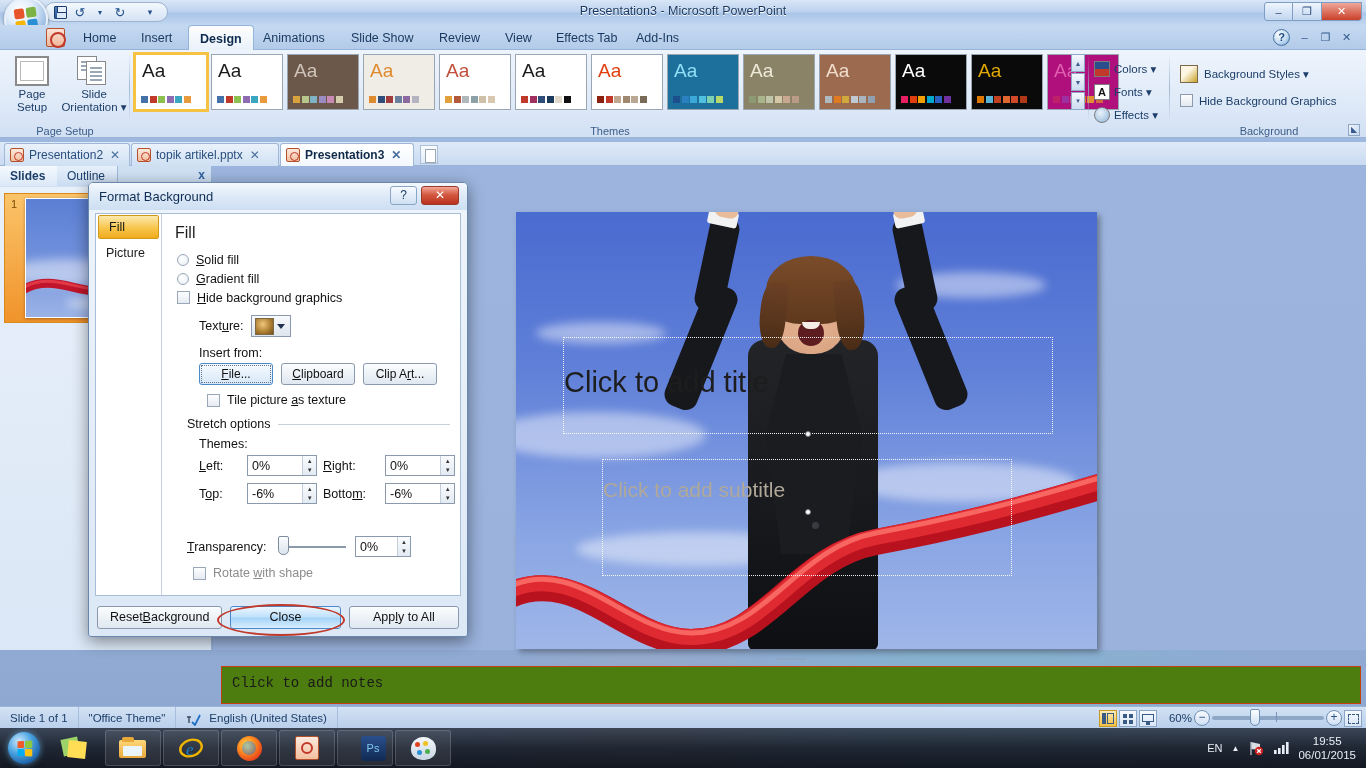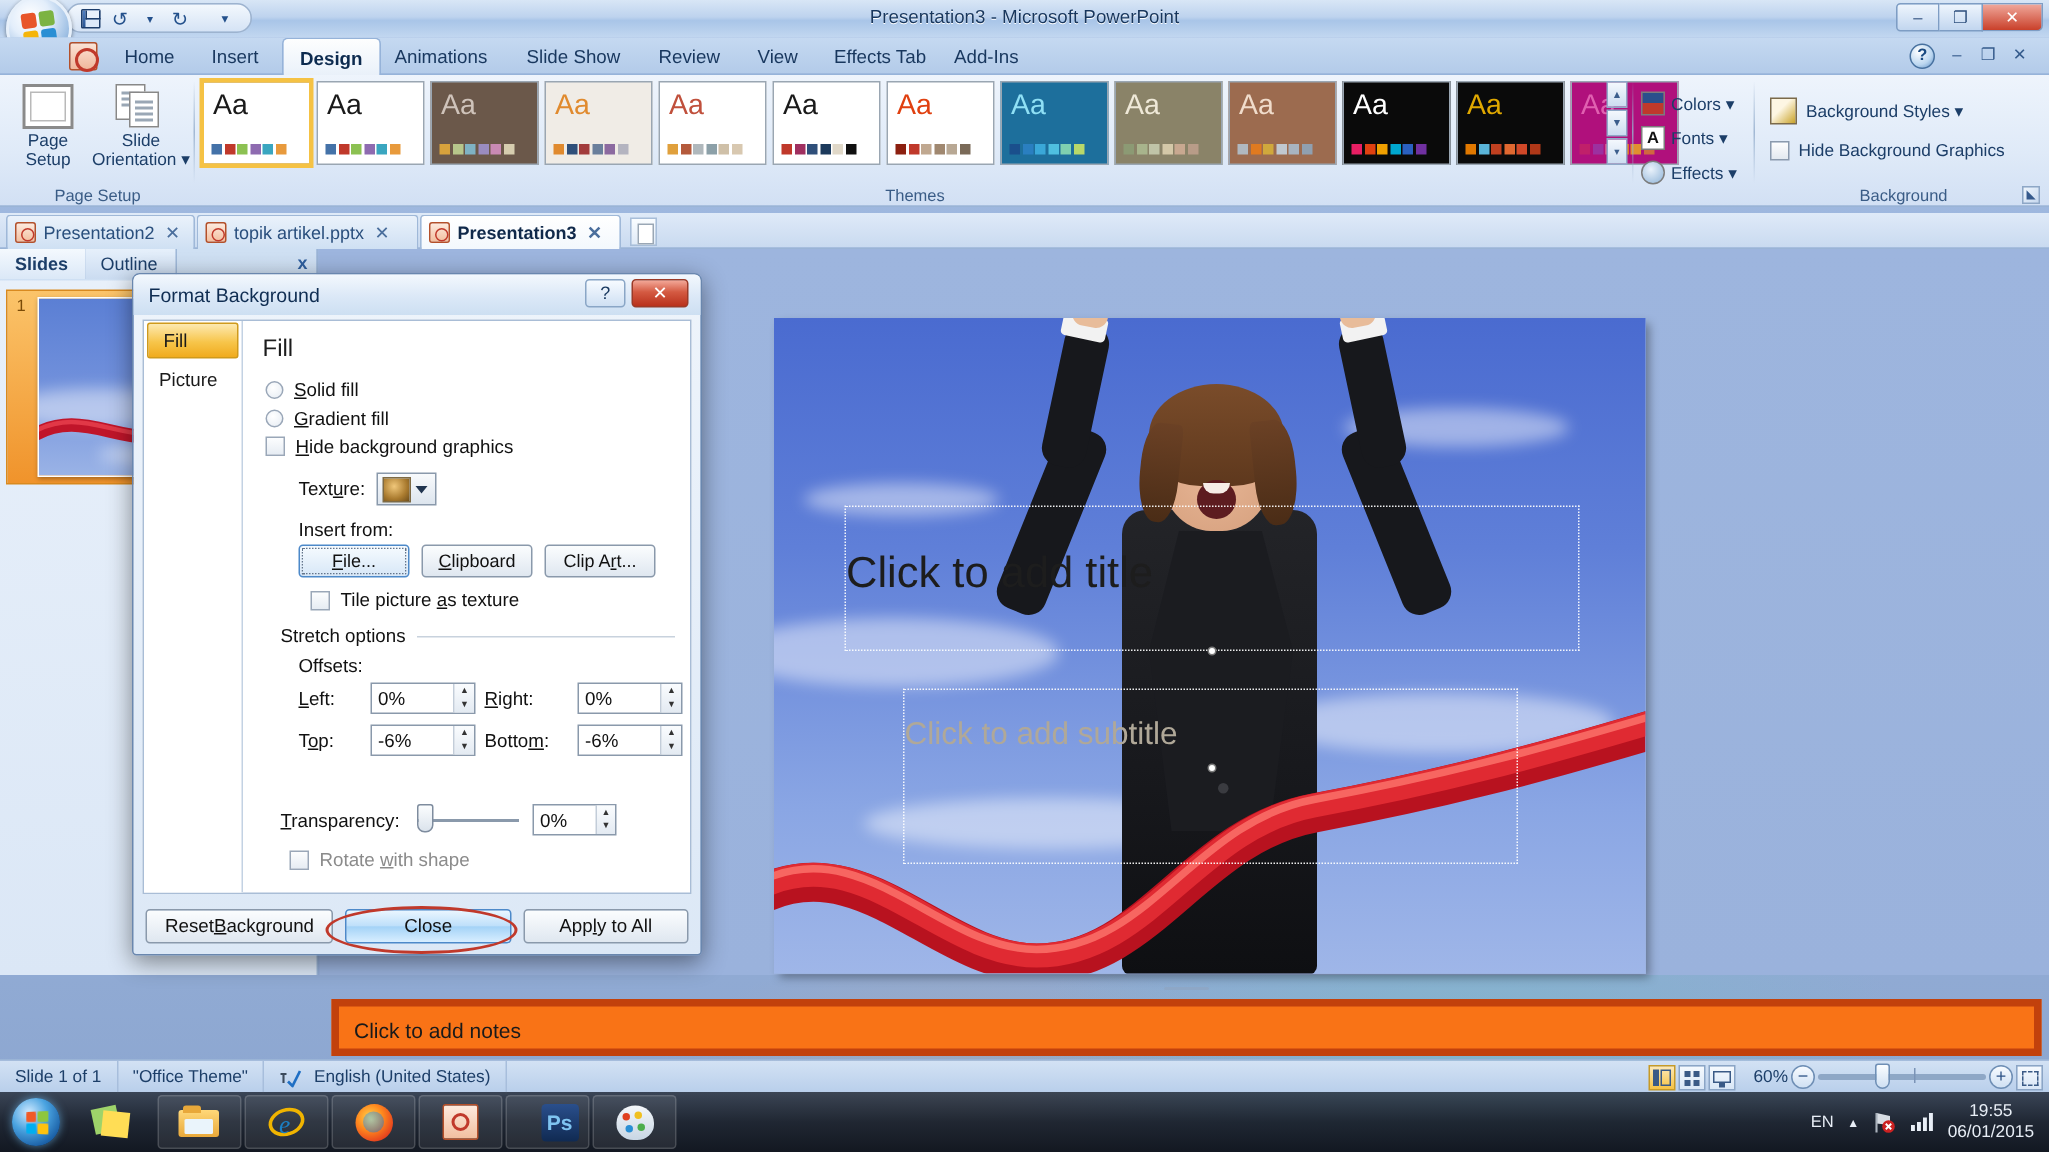--- a/index.html
+++ b/index.html
@@ -243,22 +243,22 @@
   #title-ph { left: 47px; top: 125px; width: 490px; height: 97px; }
   #subtitle-ph { left: 86px; top: 247px; width: 410px; height: 117px; }
   .ph-text { position:absolute; left:0; right:0; text-align:left; }
   #title-ph-text { top: 28px; font-size: 29px; color: #1d1d1d; }
   #subtitle-ph-text { top: 18px; font-size: 21px; color: #b0a898; }
   .ph-handle { position:absolute; width:6px; height:6px; background:#fff; border:1px solid #7a7a7a; border-radius:50%;}
 
   
   #notes-pane {
     position: absolute; left: 221px; top: 666px; width: 1140px; height: 38px;
-    background: #f97316; border: 5px solid #c2410c;
-    font-size: 14px; color: #1a1a1a; padding: 8px 10px;
+    background: #4d7c0f; border: 1px solid #c2410c;
+    font-size: 14px; color: #1a1a1a; padding: 8px 10px; font-family: Liberation Mono, monospace;
   }
   #notes-splitter { position:absolute; left: 221px; top:656px; width: 1140px; height: 6px; }
   #notes-splitter:after{content:""; position:absolute; left:50%; top:2px; width:30px; height:2px;
      margin-left:-15px; background:#8ea7c6; border-radius:1px;}
 
   
   #status-bar {
     position: absolute; left: 0; top: 706px; width: 1366px; height: 22px;
     background: linear-gradient(180deg,#d3e2f4,#b9cfeb);
     border-top: 1px solid #9ab4d6; display: flex; align-items: center;
@@ -873,21 +873,21 @@
         <div id="tile-row">
           <span class="chk"></span>
           <span>Tile picture <span class="u">a</span>s texture</span>
         </div>
 
         <div id="stretch-legend">
           <span>Stretch options</span>
           <span class="rule"></span>
         </div>
 
-        <div id="offsets-label">Offsets:</div>
+        <div id="offsets-label">Themes:</div>
         <div class="offset-grid">
           <span class="off-label"><span class="u">L</span>eft:</span>
           <span class="spin">
             <input value="0%" style="">
             <span class="spin-arrows">
                 <div>▲</div>
                 <div>▼</div>
               </span>
           </span>
           <span class="off-label"><span class="u">R</span>ight:</span>
@@ -986,21 +986,21 @@
     </span>
   </div>
   <div class="tb-item">
     <span style="display:block;width:24px;height:24px;border:1px solid #b4502a;border-radius:2px;
       background:linear-gradient(180deg,#fdeade,#f2bf9f);position:relative;">
       <span style="position:absolute;left:5px;top:5px;width:12px;height:12px;border:2px solid #c0392b;border-radius:50%;"></span>
     </span>
   </div>
   <div class="tb-item">
     <span style="display:flex;align-items:center;justify-content:center;width:25px;height:25px;border-radius:3px;
-      background:linear-gradient(180deg,#2a4f8c,#102a52);color:#7fc4f0;font-size:14px;font-weight:bold;font-family:'Liberation Sans',sans-serif;margin-left:16px;">Ps</span>
+      background:linear-gradient(180deg,#2a4f8c,#102a52);color:#7fc4f0;font-size:11px;font-weight:normal;font-family:'Liberation Sans',sans-serif;margin-left:16px;">Ps</span>
   </div>
   <div class="tb-item">
     <span style="display:block;width:25px;height:23px;border-radius:50% 50% 45% 45%;
       background:linear-gradient(180deg,#f4f7fa,#c8d6e4);position:relative;">
       <span style="position:absolute;left:4px;top:5px;width:5px;height:5px;border-radius:50%;background:#e04020;"></span>
       <span style="position:absolute;left:12px;top:4px;width:5px;height:5px;border-radius:50%;background:#f0c020;"></span>
       <span style="position:absolute;left:6px;top:13px;width:5px;height:5px;border-radius:50%;background:#2a8fd4;"></span>
       <span style="position:absolute;left:14px;top:12px;width:5px;height:5px;border-radius:50%;background:#4cae4c;"></span>
     </span>
   </div>

